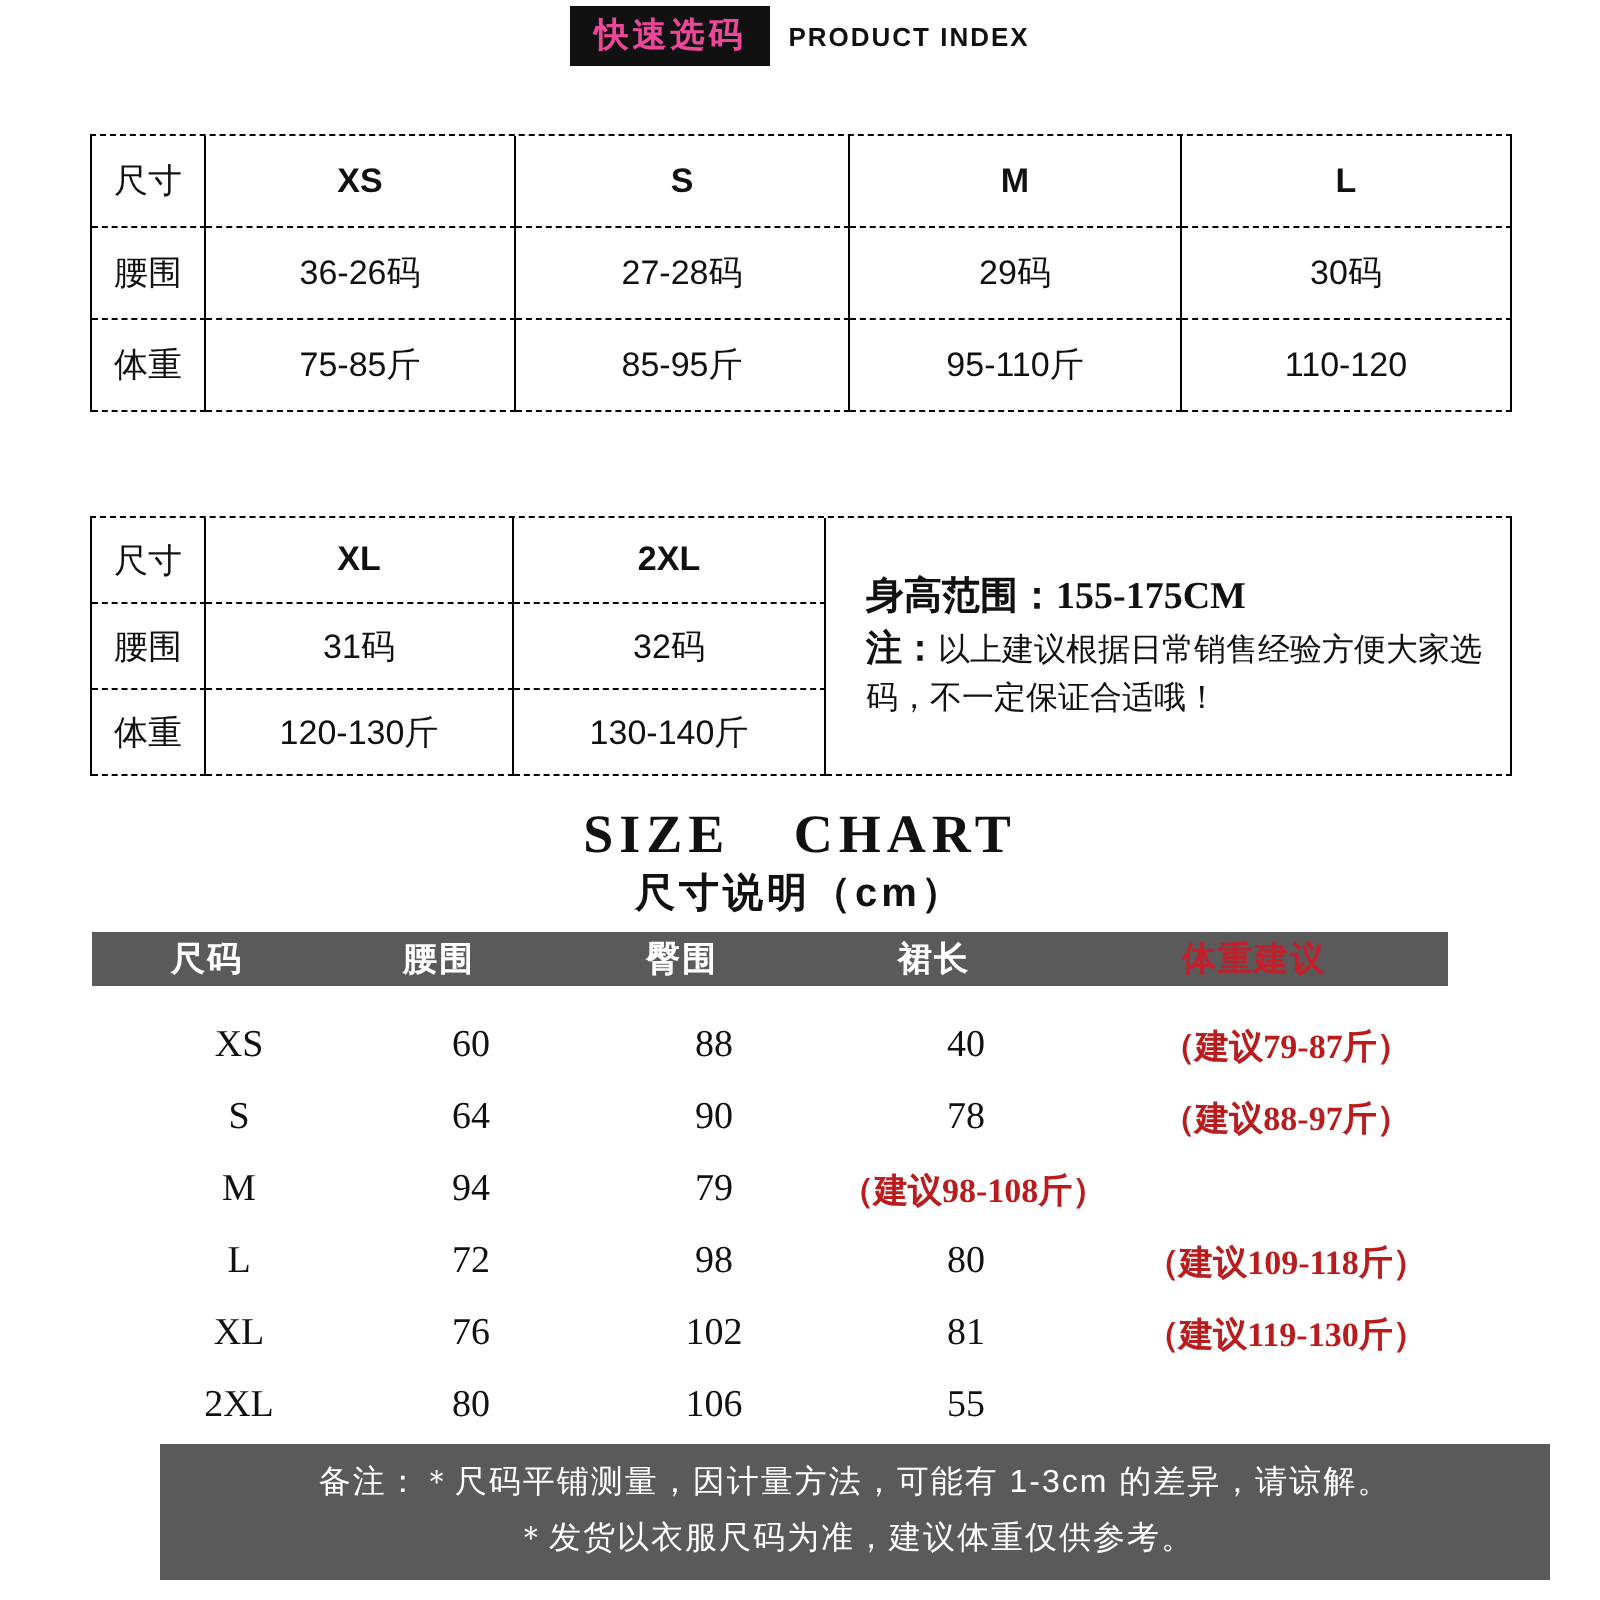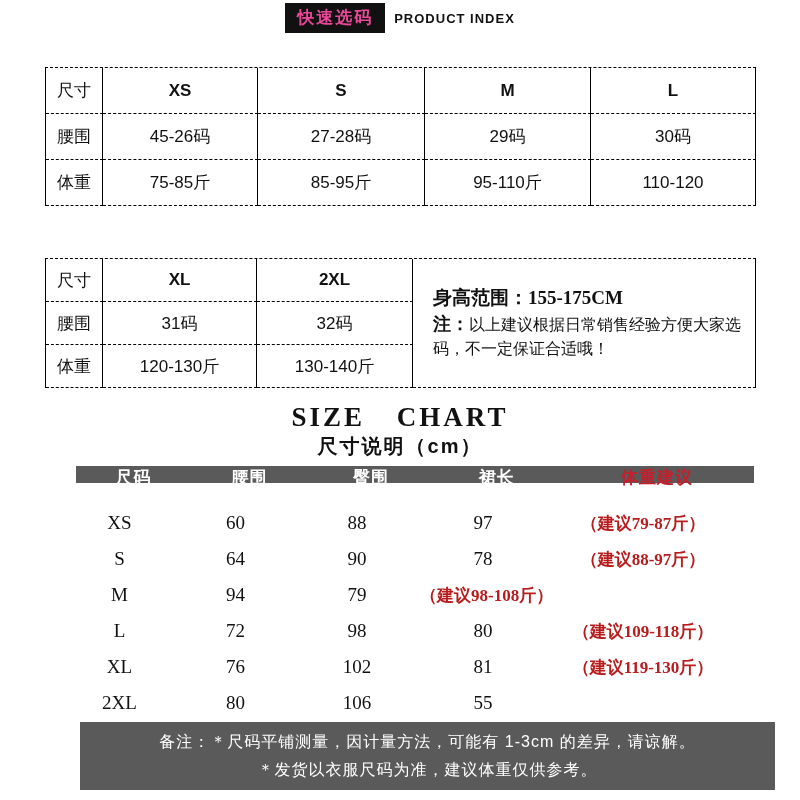--- a/index.html
+++ b/index.html
@@ -40,21 +40,21 @@
     position:absolute;top:402px;left:0;width:100%;text-align:center;
     font-family:"Liberation Serif",serif;font-weight:900;font-size:27px;
     letter-spacing:3px;word-spacing:22px;
   }
   .sc-subtitle{
     position:absolute;top:433px;left:0;width:100%;text-align:center;
     font-size:20px;font-weight:bold;letter-spacing:2px;
   }
   
   .grid-head{
-    position:absolute;left:76px;top:466px;width:678px;height:17px;
+    position:absolute;left:46px;top:466px;width:678px;height:27px;
     background:#5a5a5a;display:grid;
     grid-template-columns:115px 117px 126px 126px 194px;
     align-items:center;
   }
   .grid-head .hcell{color:#fff;font-size:17px;font-weight:bold;text-align:center;letter-spacing:1px;}
   .grid-head .hcell.red{color:#c1202c;}
   .grid-rows{
     position:absolute;left:62px;top:505px;width:678px;
   }
   .grow{
@@ -94,21 +94,21 @@
     <tbody>
         <tr>
       <td class="row-label">尺寸</td>
       <td class="size-head">XS</td>
       <td class="size-head">S</td>
       <td class="size-head">M</td>
       <td class="size-head">L</td>
     </tr>
     <tr>
       <td class="row-label">腰围</td>
-      <td>45-26码</td>
+      <td>36-26码</td>
       <td>27-28码</td>
       <td>29码</td>
       <td>30码</td>
     </tr>
     <tr>
       <td class="row-label">体重</td>
       <td>75-85斤</td>
       <td>85-95斤</td>
       <td>95-110斤</td>
       <td>110-120</td>
@@ -155,21 +155,21 @@
     <div class="hcell">臀围</div>
     <div class="hcell">裙长</div>
     <div class="hcell red">体重建议</div>
   </div>
 
   <div class="grid-rows">
     <div class="grow">
       <div class="cell">XS</div>
       <div class="cell">60</div>
       <div class="cell">88</div>
-      <div class="cell">97</div>
+      <div class="cell">40</div>
       <div class="cell red">（建议79-87斤）</div>
     </div>
     <div class="grow">
       <div class="cell">S</div>
       <div class="cell">64</div>
       <div class="cell">90</div>
       <div class="cell">78</div>
       <div class="cell red">（建议88-97斤）</div>
     </div>
     <div class="grow">

